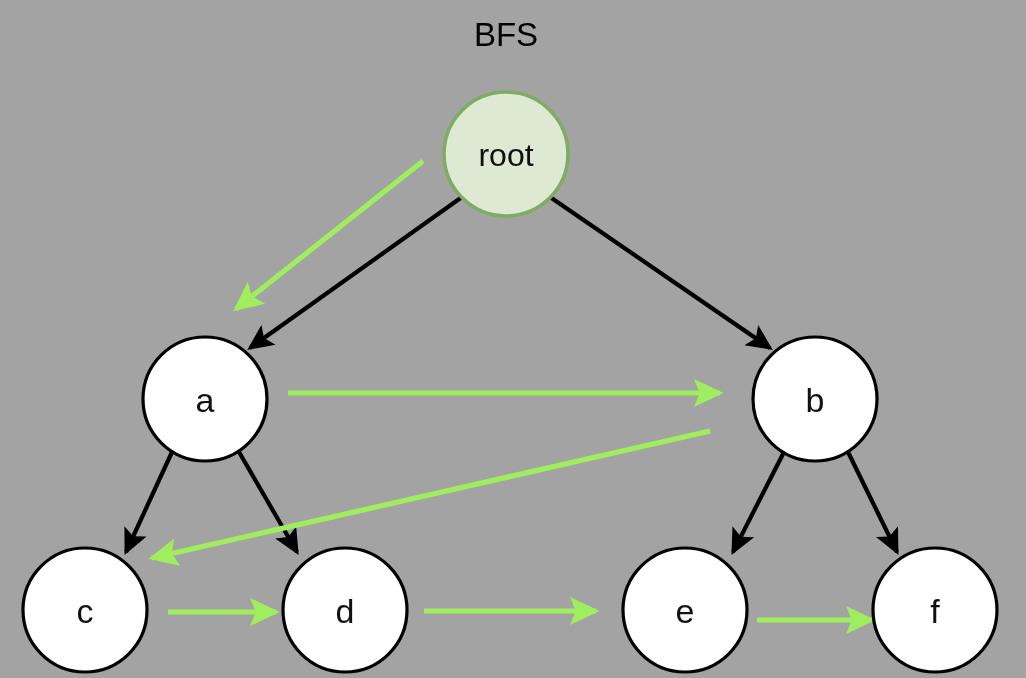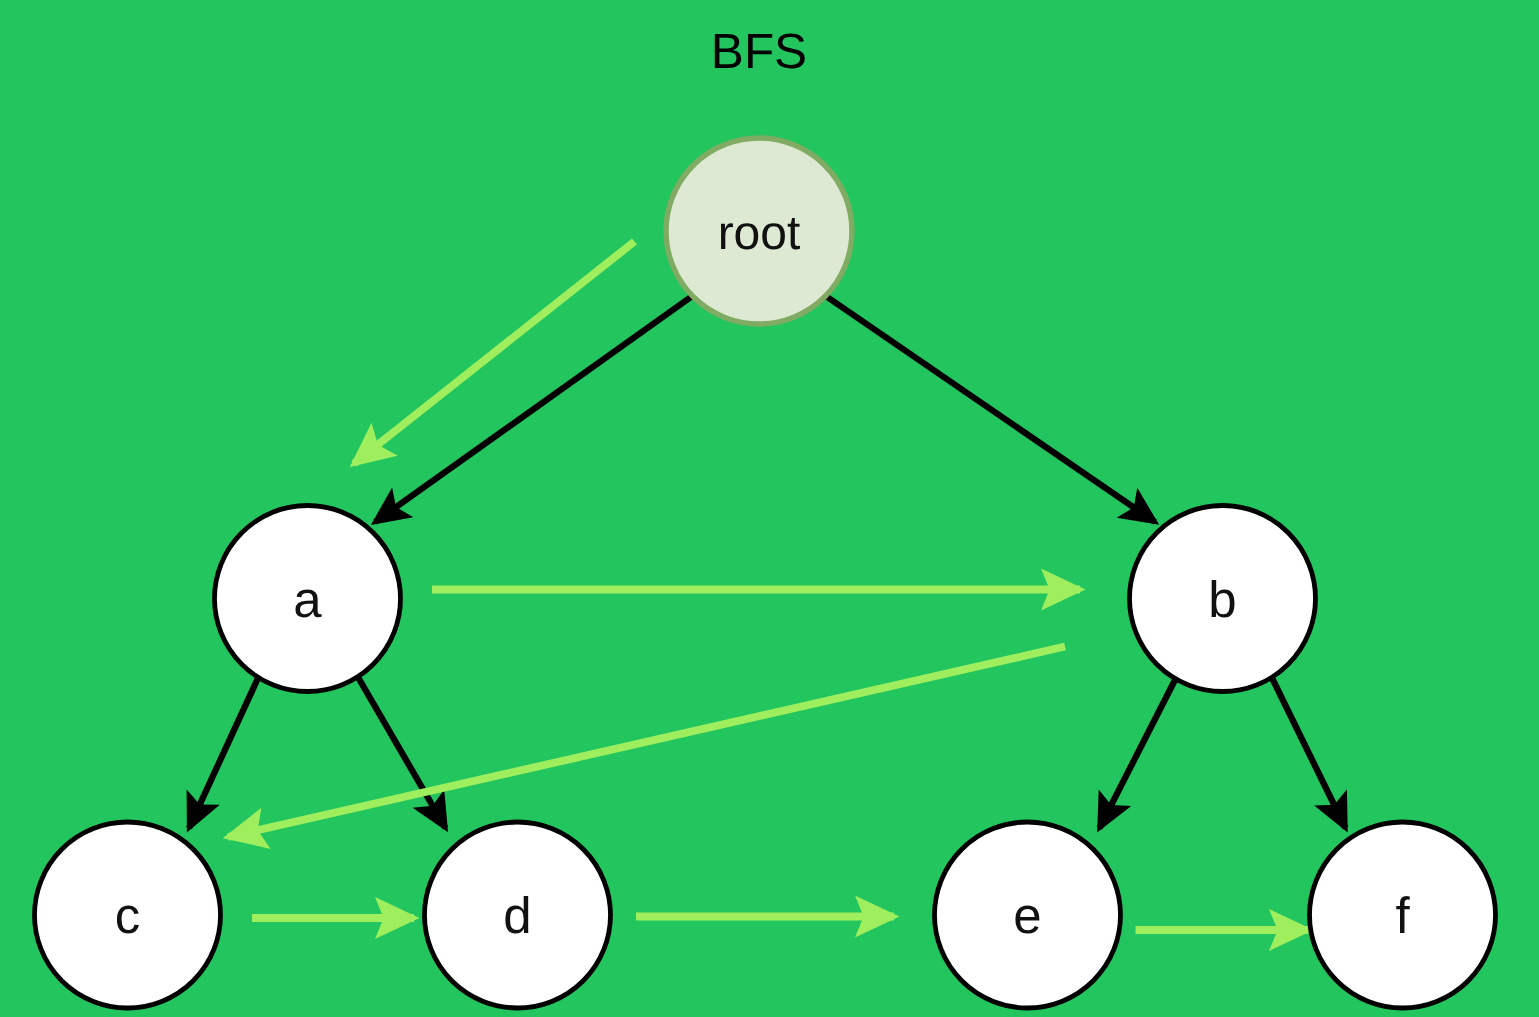--- a/index.html
+++ b/index.html
@@ -8,21 +8,21 @@
     padding: 0;
     background: #ffffff;
   }
   body {
     font-family: "Liberation Sans", sans-serif;
   }
   #canvas {
     position: relative;
     width: 1026px;
     height: 678px;
-    background: #22c55e;
+    background: #a3a3a3;
     overflow: hidden;
   }
   #graph-svg {
     position: absolute;
     left: 0;
     top: 0;
     width: 1026px;
     height: 678px;
     display: block;
   }

